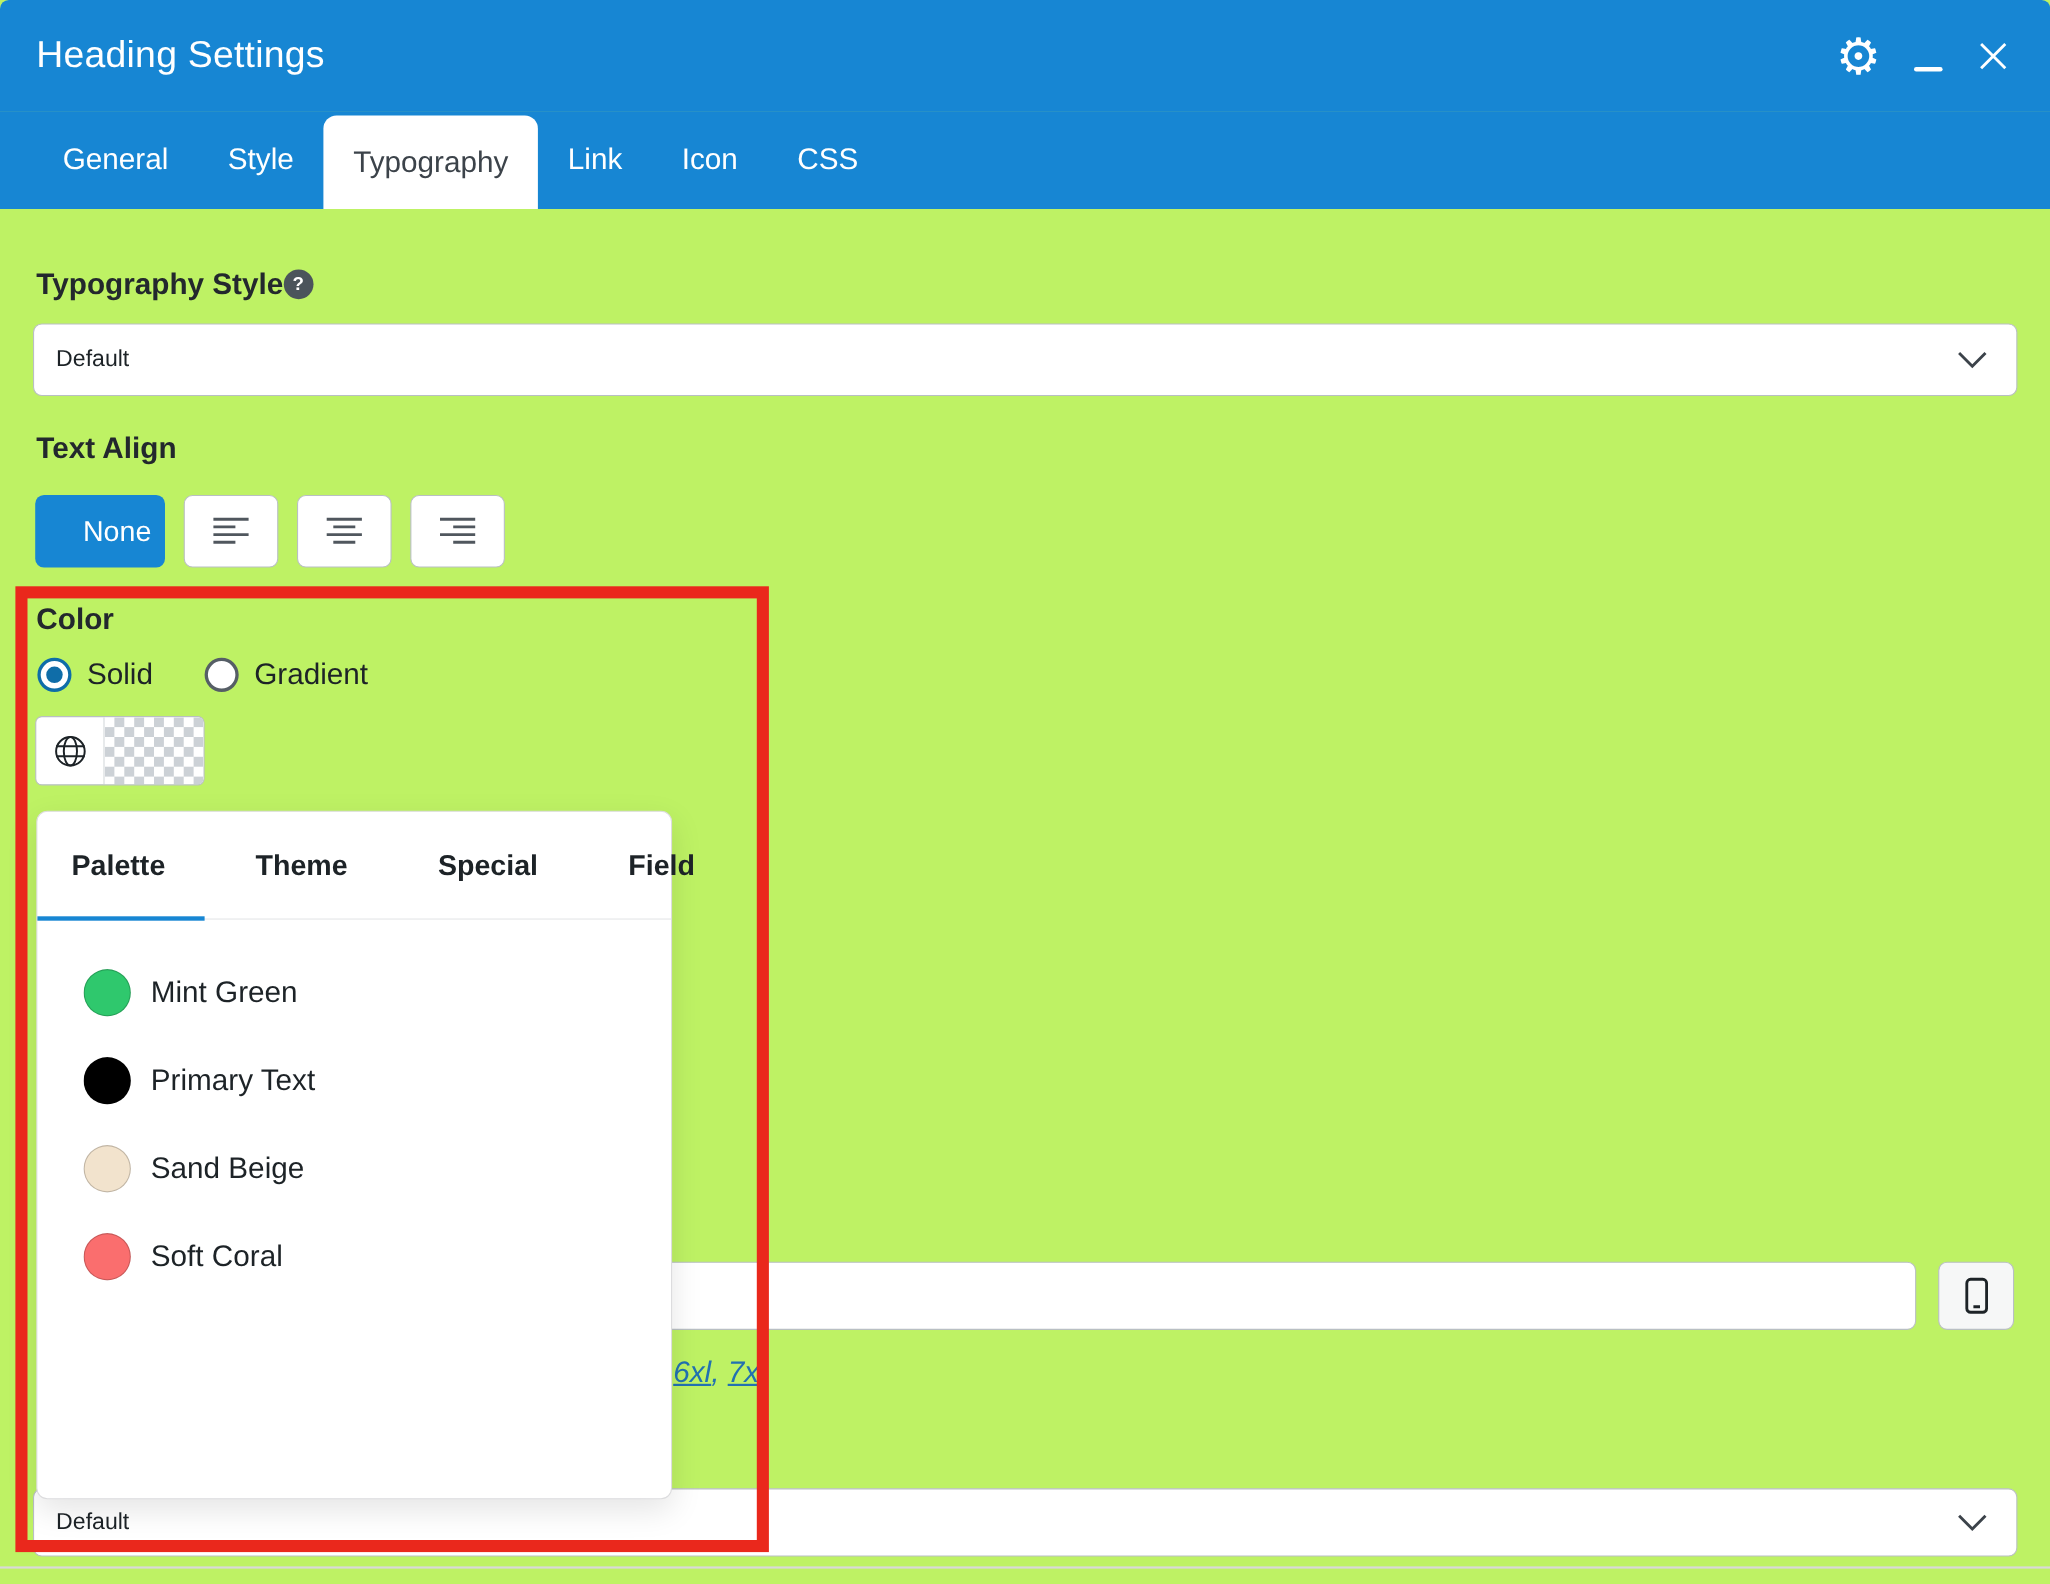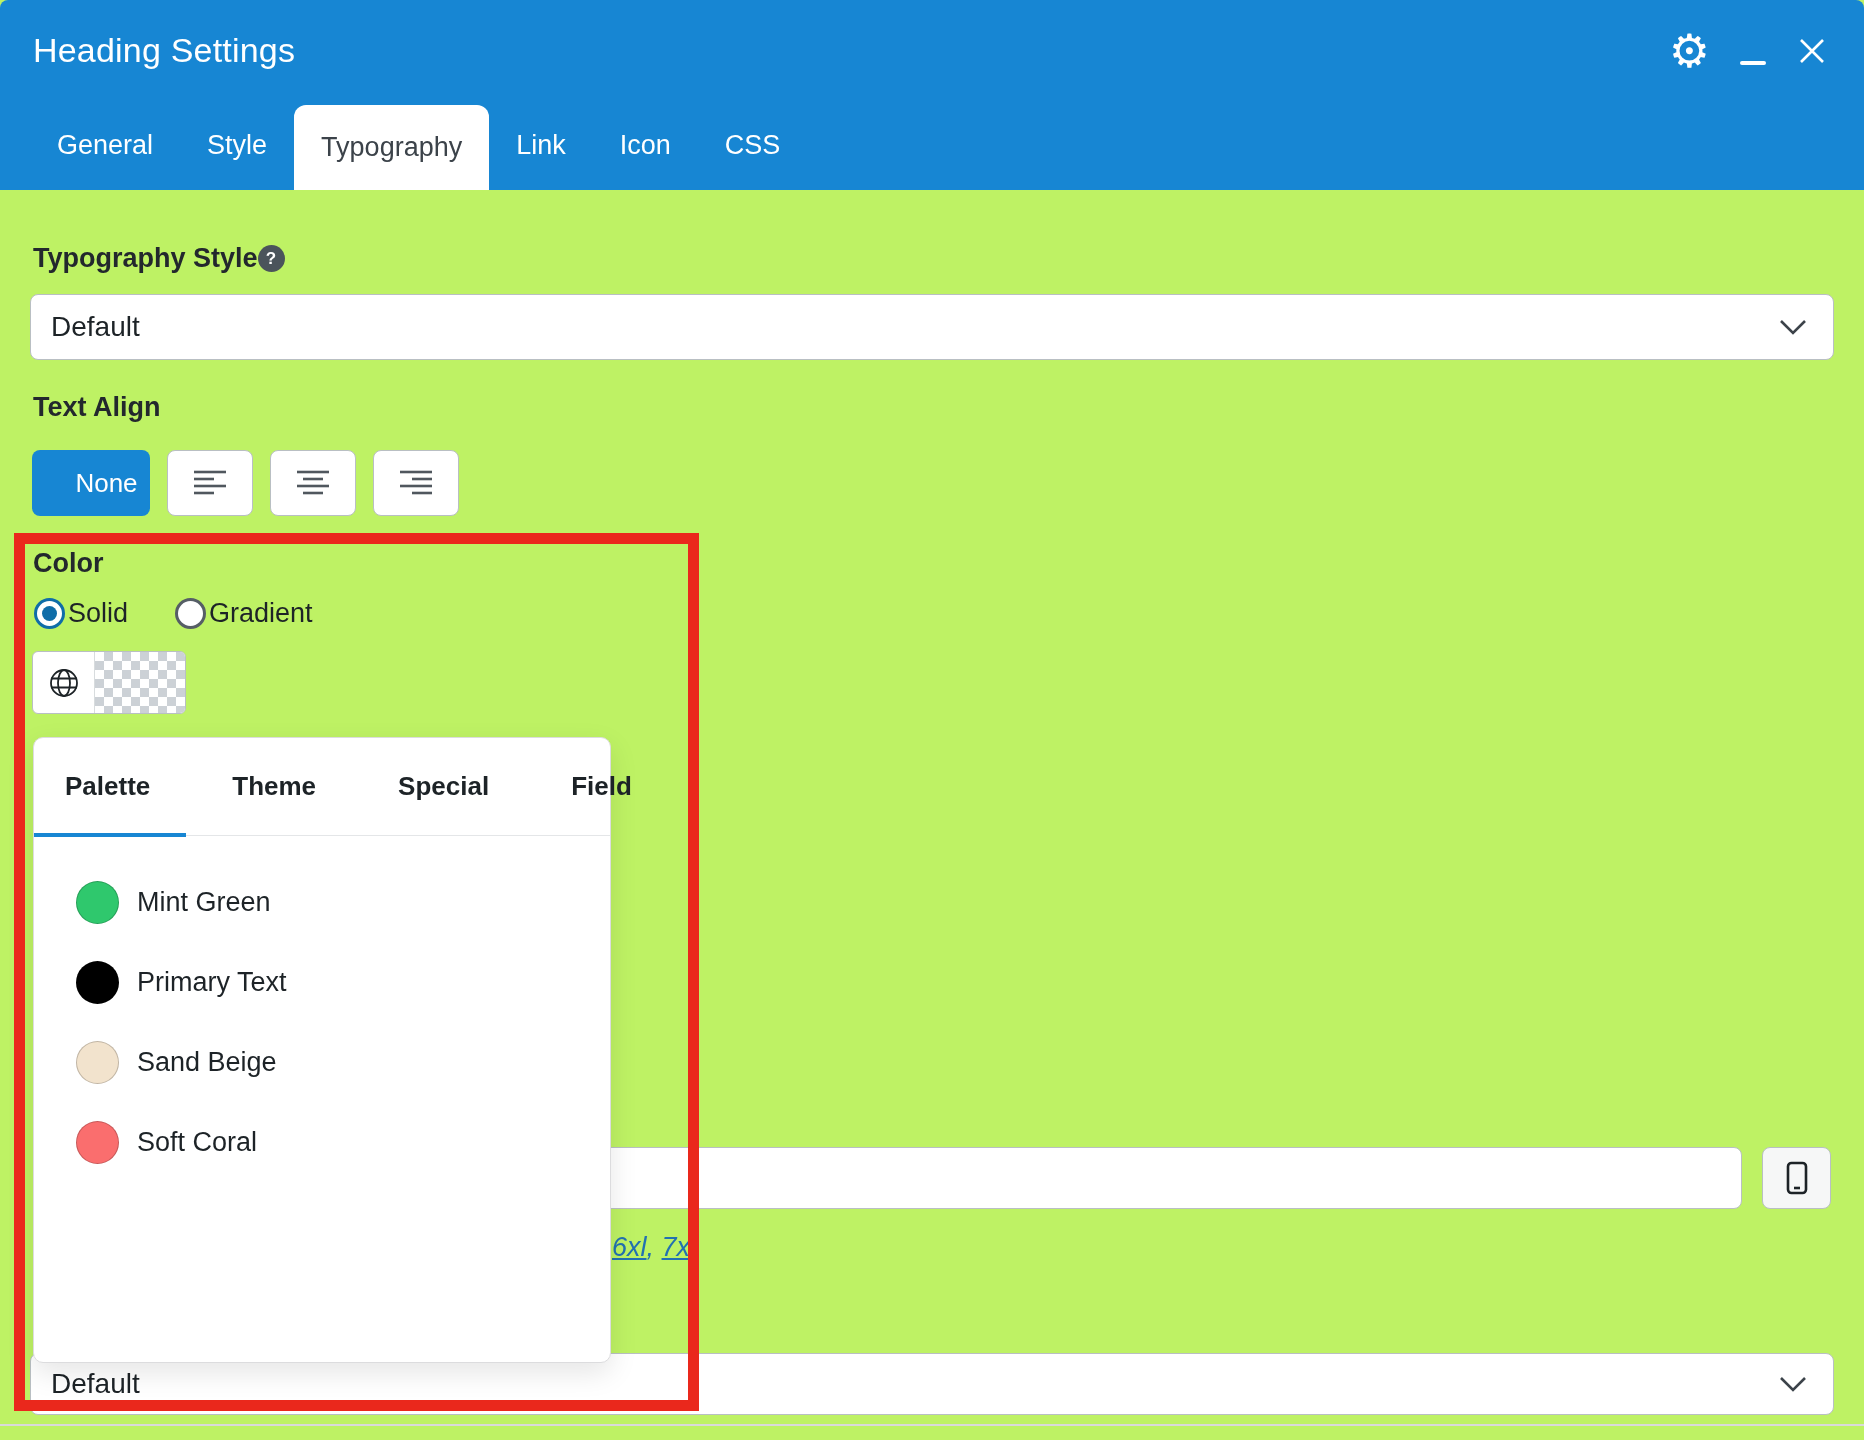--- a/index.html
+++ b/index.html
@@ -54,21 +54,21 @@
     width: 27px; height: 27px; border-radius: 50%;
     background: #4b545b; color: #ffffff;
     font-size: 17px; font-weight: 700;
     display: inline-flex; align-items: center; justify-content: center;
   }
   .select-box {
     background: #ffffff;
     border: 1px solid #b9bfc3; border-radius: 8px;
     display: flex; align-items: center;
     padding: 0 26px 0 20px;
-    font-size: 28px; color: #1d2327;
+    font-size: 21px; color: #1d2327;
     cursor: pointer;
     gap: 46px;
   }
   .select-box .chev { margin-left: auto; display: flex; }
 
   
   .align-row { display: flex; gap: 17px; align-items: stretch; }
   .btn-none {
     width: 118px; height: 66px;
     background: #1786d3; color: #ffffff;
@@ -77,21 +77,21 @@
     padding-left: 37px;
   }
   .btn-align {
     width: 86px; height: 66px;
     background: #ffffff; border: 1px solid #b9bfc3; border-radius: 8px;
     display: flex; align-items: center; justify-content: center; cursor: pointer;
   }
 
   
   .radio-row { display: flex; align-items: center; gap: 47px; }
-  .radio-opt { display: flex; align-items: flex-start; gap: 3px; cursor: pointer; }
+  .radio-opt { display: flex; align-items: flex-start; gap: 14px; cursor: pointer; }
   .radio-opt .rlabel { font-size: 27px; color: #1d2327; }
   .radio-dot {
     width: 31px; height: 31px; border-radius: 50%;
     border: 3px solid #565e66; background: #ffffff;
     display: flex; align-items: center; justify-content: center;
   }
   .radio-dot.sel { border-color: #0f6da8; }
   .radio-dot.sel::after { content: ""; width: 15px; height: 15px; border-radius: 50%; background: #0f6da8; }
 
   .swatch-ctrl {

